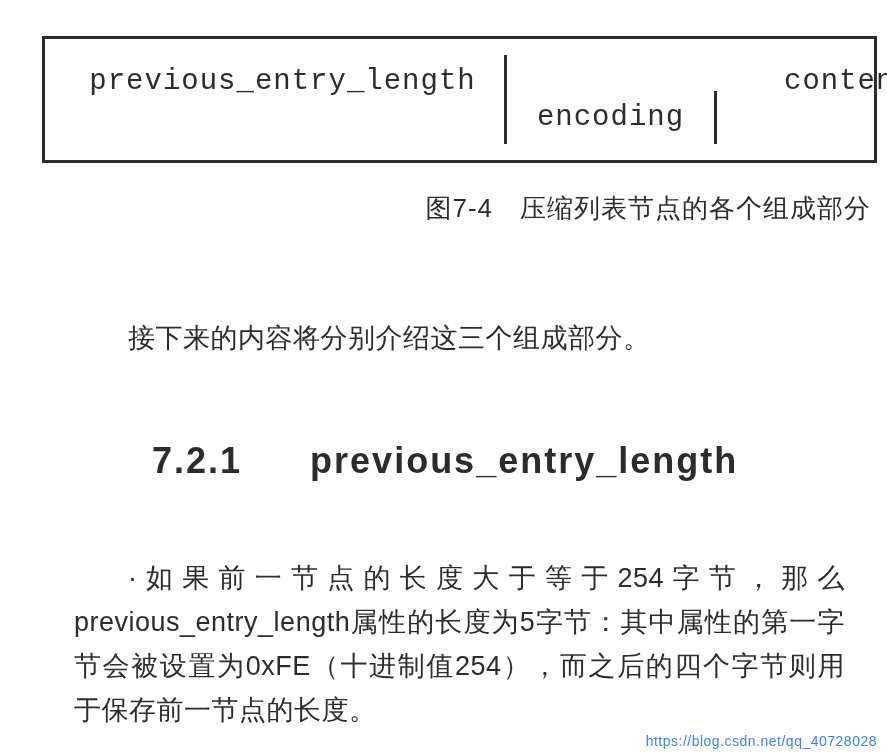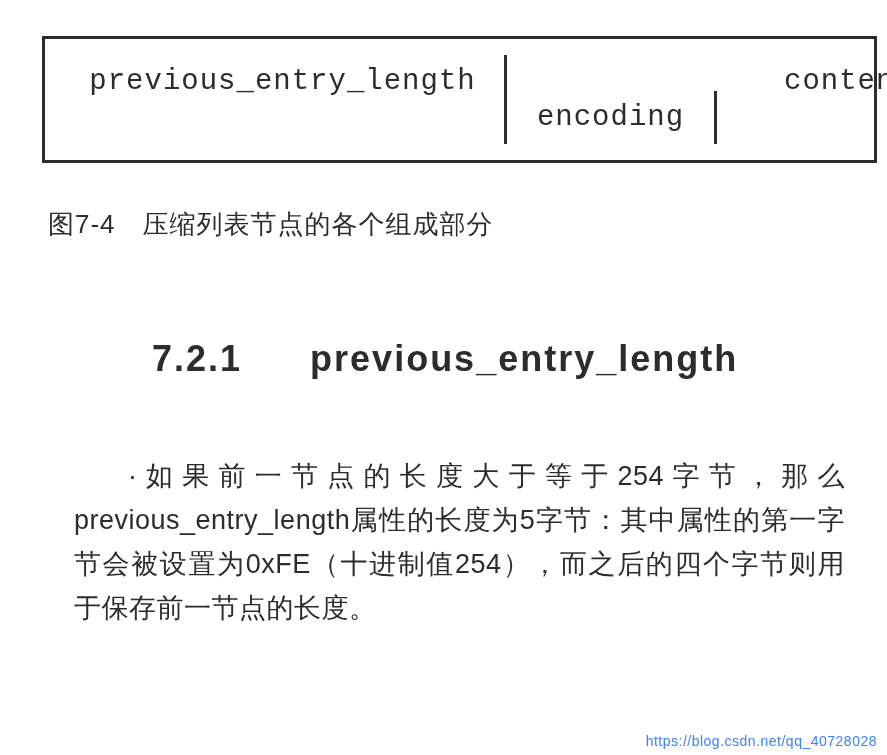--- a/index.html
+++ b/index.html
@@ -24,23 +24,23 @@
       font-size: 29px;
       letter-spacing: 1px;
       white-space: nowrap;
       text-align: center;
     }
     .diagram-cell:last-child { border-right: none; margin-left: 47px; }
     .cell1 { flex: 0 0 446px; }
     .cell2 { flex: 0 0 210px; margin-top: 36px; }
     .cell3 { flex: 1; }
     .caption {
-      text-align: left;
+      text-align: right;
       font-size: 26px;
-      margin-top: 28px;
+      margin-top: 12px;
       letter-spacing: 1px;
     }
     .body-text {
       margin: 0 10px;
     }
     .para {
       font-size: 27px;
       line-height: 44px;
       text-align: justify;
       text-justify: inter-ideograph;
@@ -71,20 +71,21 @@
 
 <div class="diagram">
   <div class="diagram-cell cell1">previous_entry_length</div>
   <div class="diagram-cell cell2">encoding</div>
   <div class="diagram-cell cell3">content</div>
 </div>
 
 <div class="caption">图7-4　压缩列表节点的各个组成部分</div>
 
 <div class="body-text">
+  <p class="para indent">接下来的内容将分别介绍这三个组成部分。</p>
 
   <h3 class="heading">
     <span>7.2.1</span>&nbsp;&nbsp;&nbsp;<span>previous_entry_length</span>
   </h3>
 
   <p class="para indent">· 如 果 前 一 节 点 的 长 度 大 于 等 于 254 字 节 ， 那 么previous_entry_length属性的长度为5字节：其中属性的第一字节会被设置为0xFE（十进制值254），而之后的四个字节则用于保存前一节点的长度。</p>
 </div>
 
 <div class="watermark">https://blog.csdn.net/qq_40728028</div>
 

